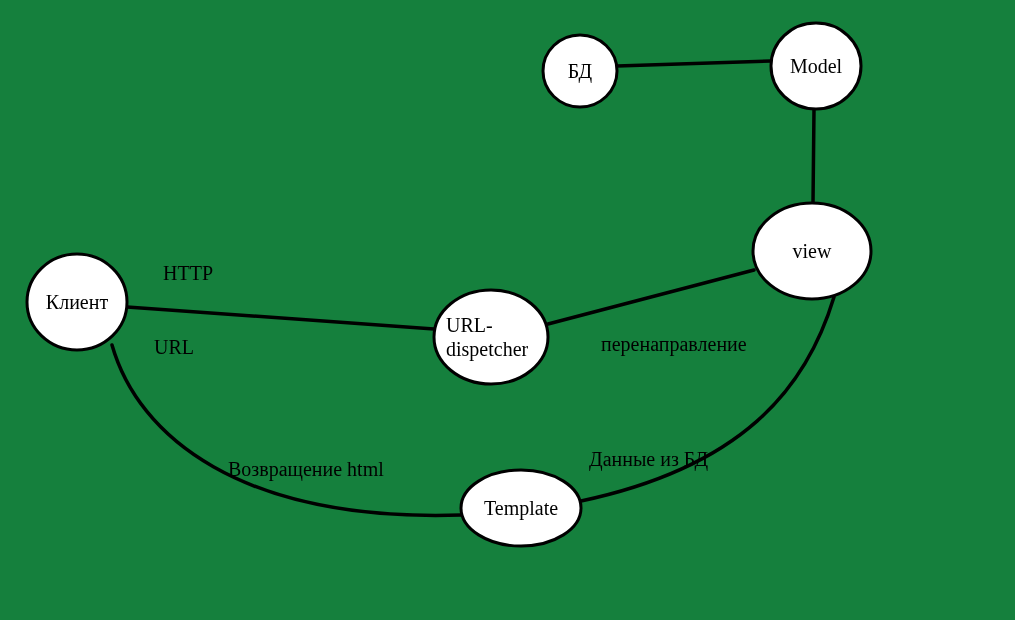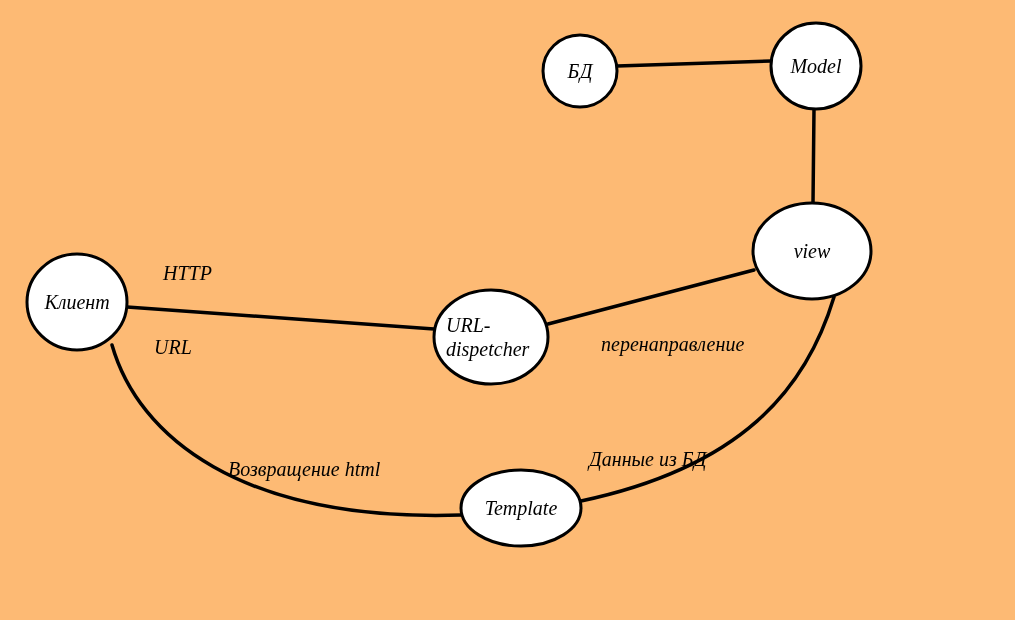--- a/index.html
+++ b/index.html
@@ -8,22 +8,21 @@
     width: 1015px;
     height: 620px;
     background: #ffffff;
     overflow: hidden;
     font-family: "Liberation Serif", serif;
   }
   .canvas {
     position: relative;
     width: 1015px;
     height: 620px;
-    background: #fdba74;
-    font-style: italic;
+    background: #15803d;
   }
   svg {
     display: block;
   }
   .edge {
     fill: none;
     stroke: #000000;
     stroke-width: 3.5;
     stroke-linecap: round;
   }

